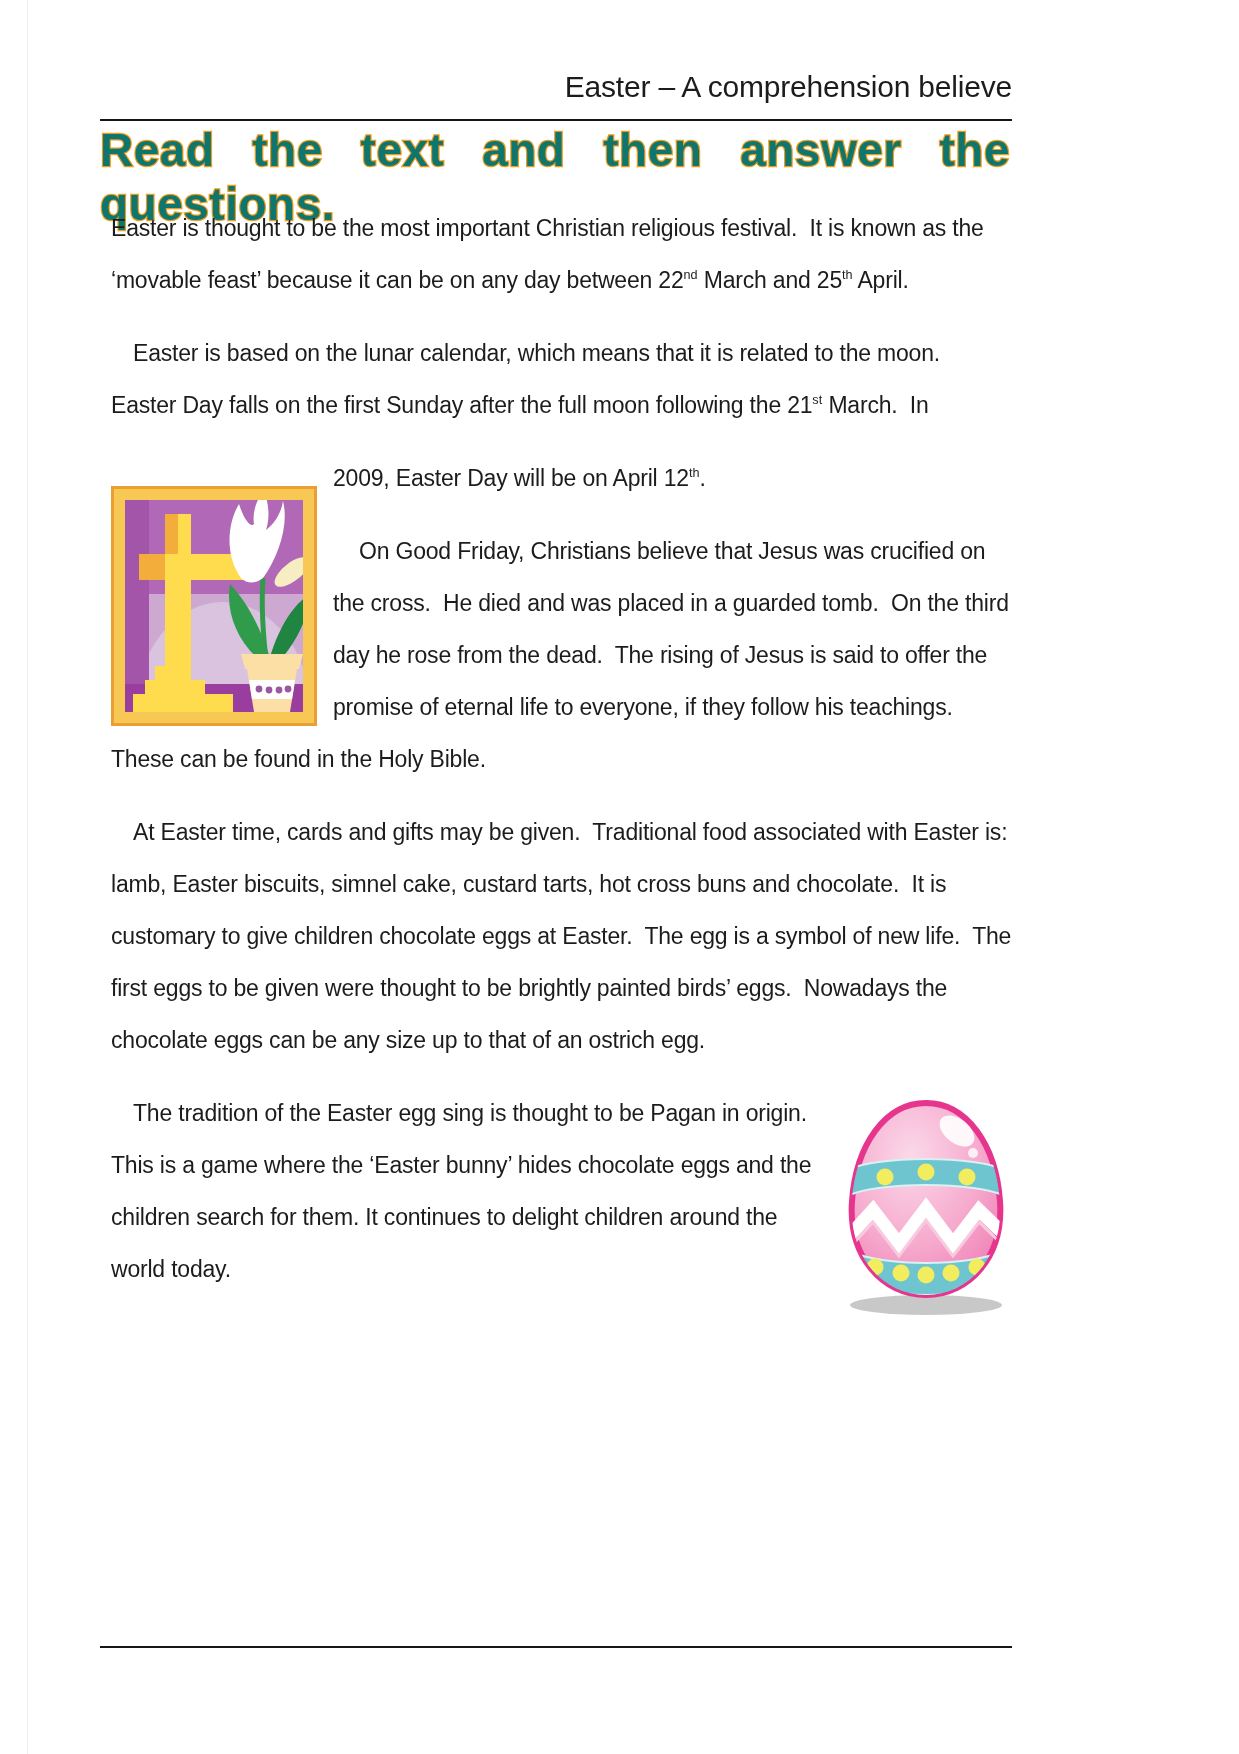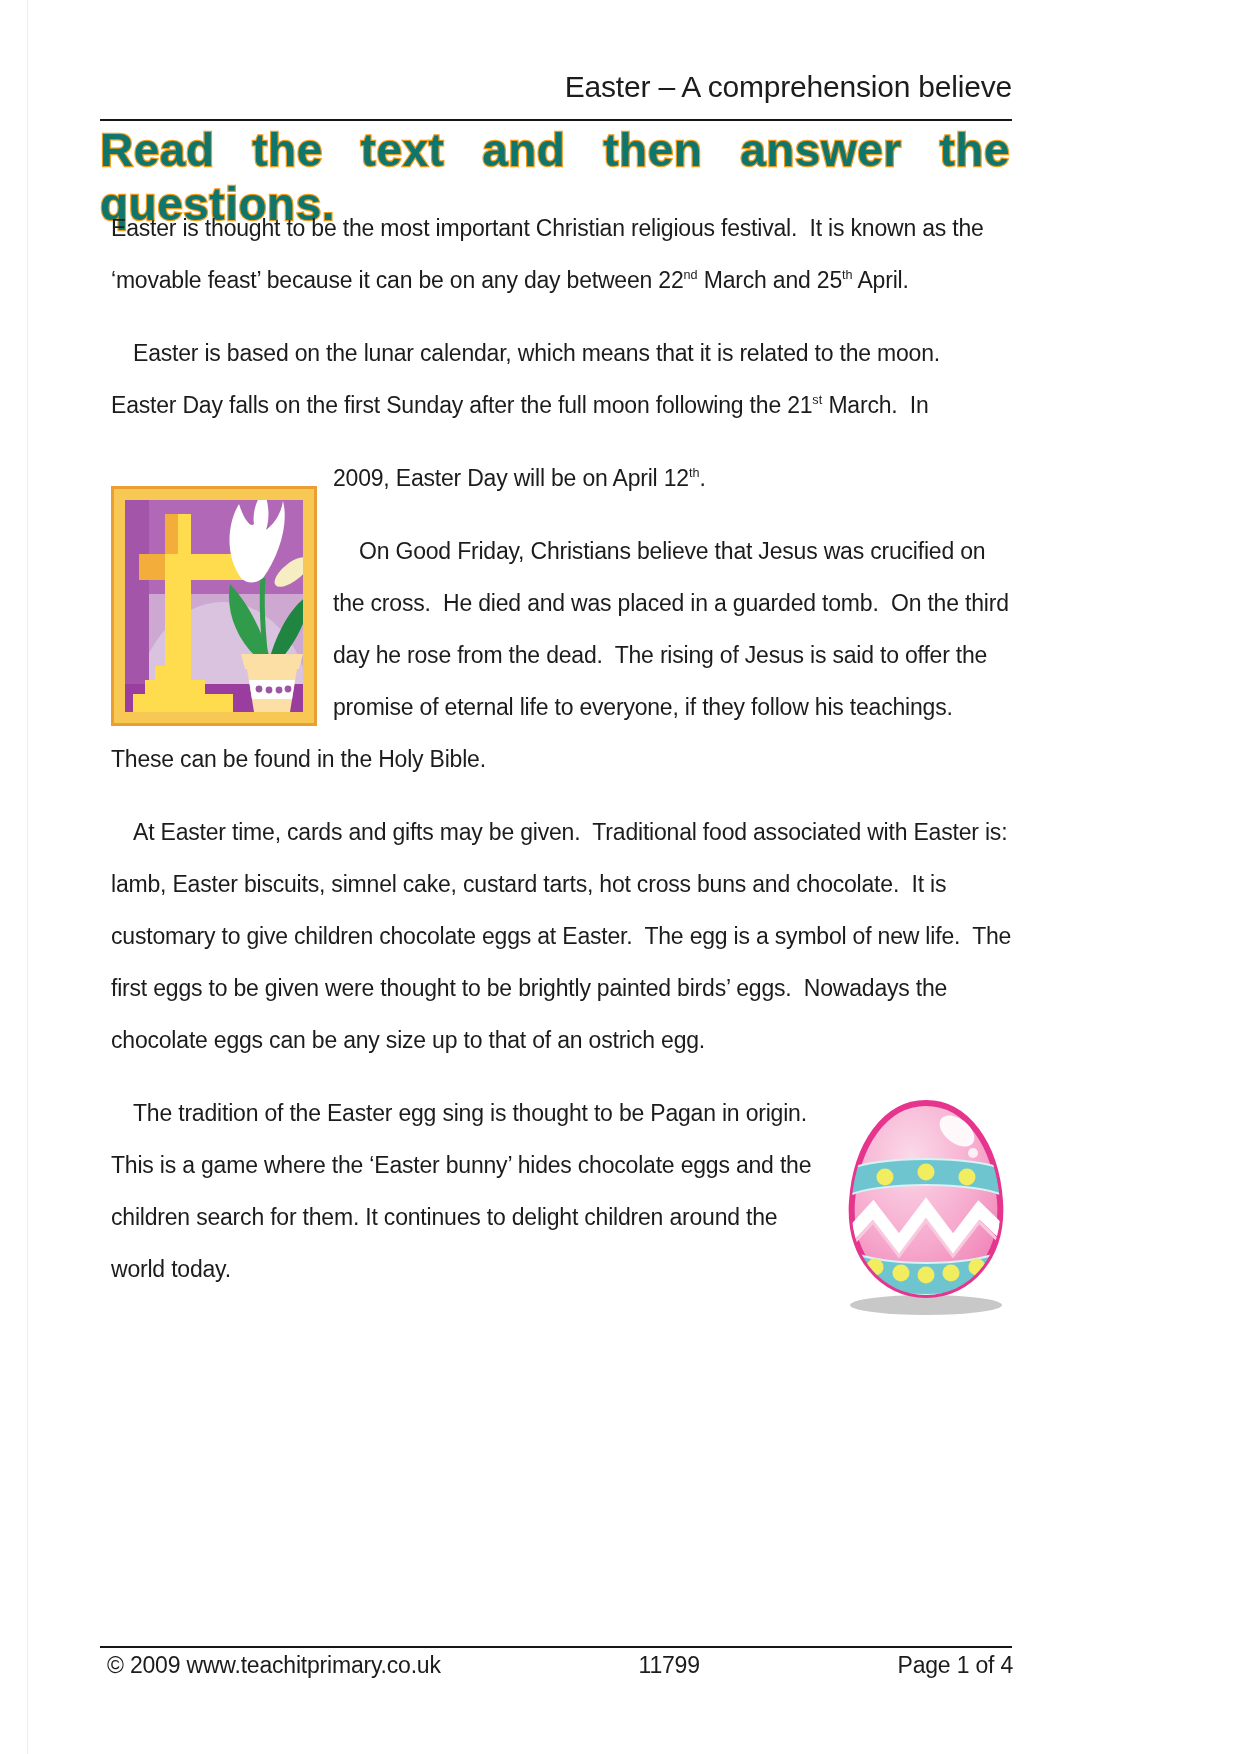--- a/index.html
+++ b/index.html
@@ -134,18 +134,13 @@
             <circle cx="138" cy="60" r="5" fill="#FFFFFF" opacity="0.8"></circle>
           </g>
         </svg>
       </div>
       <p class="para indent">The tradition of the Easter egg sing is thought to be Pagan in origin.  This is a game where the ‘Easter bunny’ hides chocolate eggs and the children search for them. It continues to delight children around the world today.</p>
     </div>
 
   </div>
 
   <div class="footer-rule"></div>
-  <div class="footer-row">
-    <span>© 2009 www.teachitprimary.co.uk</span>
-    <span>11799</span>
-    <span>Page 1 of 4</span>
-  </div>
 </div>
 
 </body></html>

